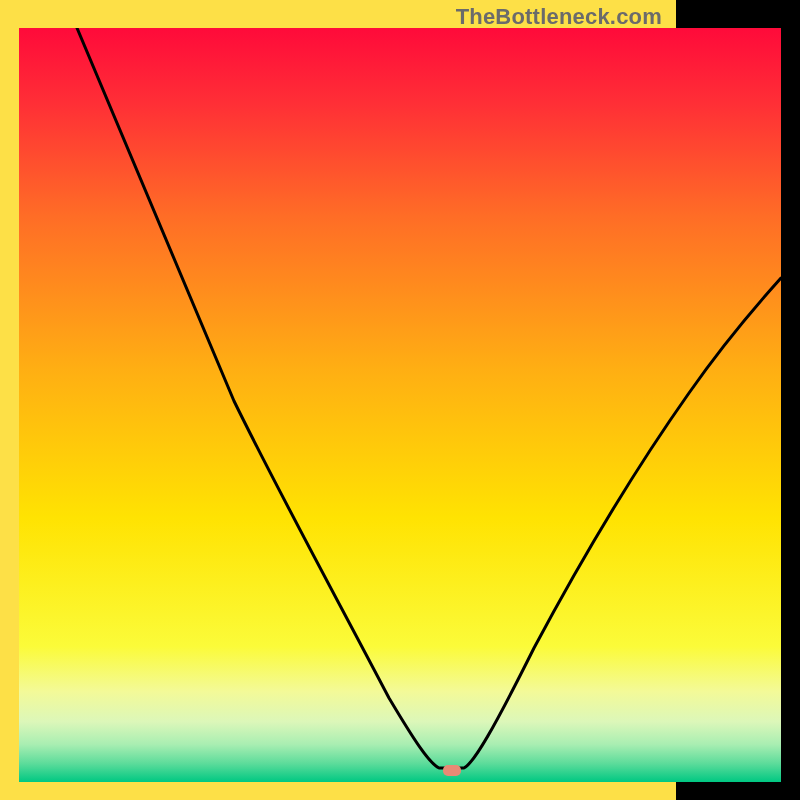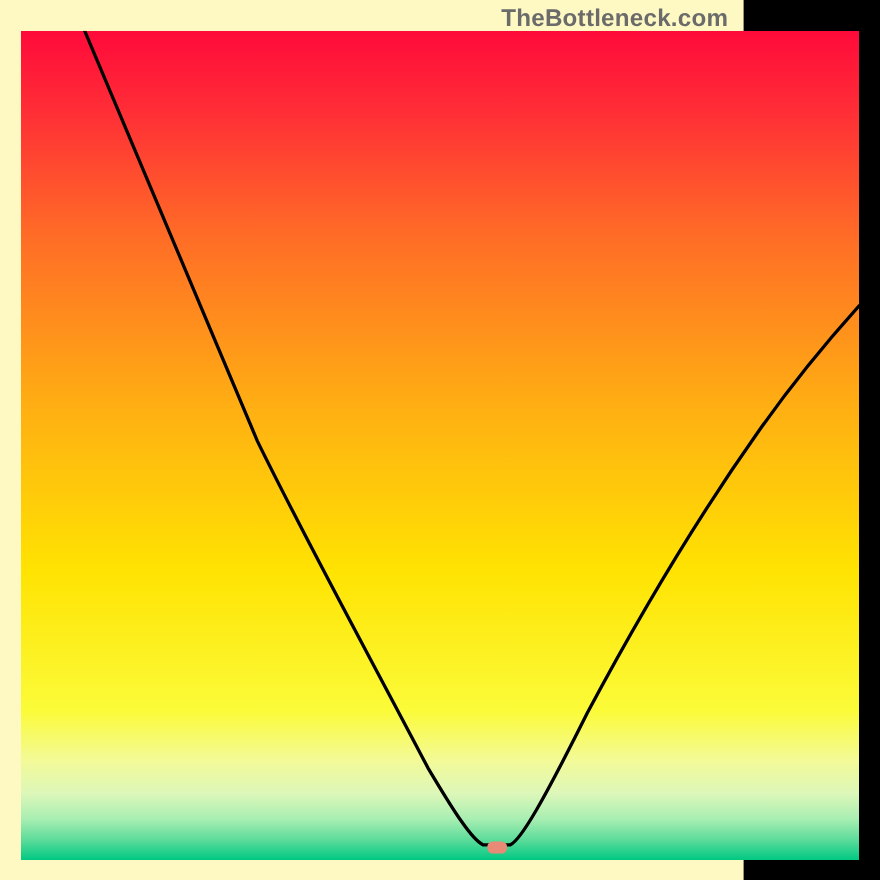--- a/index.html
+++ b/index.html
@@ -7,21 +7,21 @@
     padding: 0;
     width: 800px;
     height: 800px;
     overflow: hidden;
     background: #000;
   }
   .frame {
     position: relative;
     width: 676px;
     height: 800px;
-    background: #fef9c3;
+    background: #fde047;
   }
   .watermark {
     position: absolute;
     top: 4px;
     right: 14px;
     font-family: Arial, Helvetica, sans-serif;
     font-size: 22px;
     font-weight: bold;
     color: #6b6b6b;
     letter-spacing: 0.2px;

